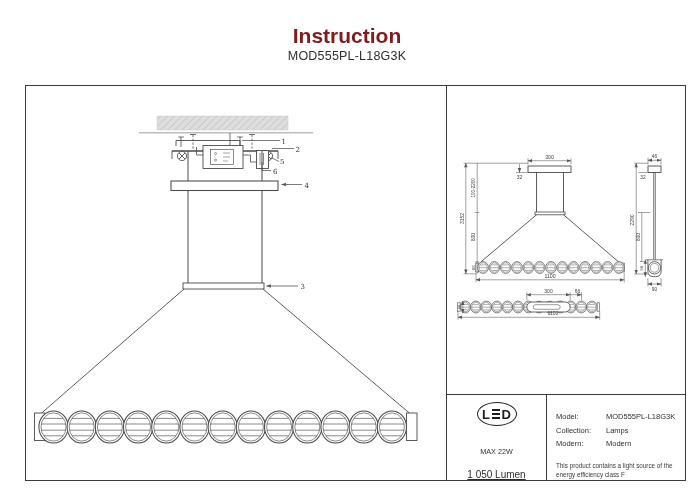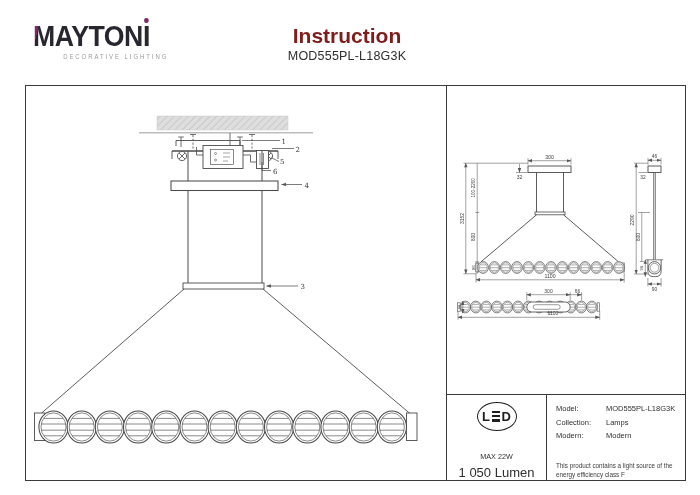--- a/index.html
+++ b/index.html
@@ -27,38 +27,34 @@
   .callout{font-family:"DejaVu Serif",serif;font-size:7px;fill:#333;}
   
   #infotable{position:absolute;left:447px;top:396px;width:238px;height:84px;display:flex;}
   #led-cell{width:99px;display:flex;flex-direction:column;align-items:center;padding-top:6px;}
   #led-circle{width:38px;height:38px;border:1.7px solid #1f1f1f;border-radius:50%;
               display:flex;align-items:center;justify-content:center;gap:1px;}
   #led-circle .lt{font-size:13px;font-weight:700;color:#1f1f1f;line-height:1;}
   .led-e{display:inline-block;width:8.5px;height:10.5px;margin:0 .5px;
          background:linear-gradient(#1f1f1f 0 2.3px,transparent 2.3px 4.1px,#1f1f1f 4.1px 6.4px,transparent 6.4px 8.2px,#1f1f1f 8.2px 10.5px);}
   #led-cell .pw{margin-top:21px;font-size:7.2px;color:#2e2e2e;}
-  #led-cell .lm{margin-top:4px;font-size:13px;color:#2e2e2e;}
-  #spec-cell{flex:1;padding:8px 0 0 10px;position:relative;}
+  #led-cell .lm{margin-top:13px;font-size:10px;color:#2e2e2e;text-decoration:underline;}
+  #spec-cell{flex:1;padding:16px 0 0 10px;position:relative;}
   .spec-row{display:flex;margin-bottom:4.5px;}
   .spec-row .lab{width:50px;font-size:7.5px;color:#2e2e2e;flex:none;}
   .spec-row .val{font-size:7.5px;color:#2e2e2e;}
   #pendant-row{position:absolute;left:10px;top:42px;width:120px;}
   #pendant-row .plabel{position:absolute;left:36px;top:8px;font-size:7.5px;color:#2e2e2e;}
   #note{position:absolute;left:10px;top:66px;width:124px;font-size:6.3px;line-height:1.35;color:#3a3a3a;}
 </style>
 </head>
 <body>
 
 <div id="page">
 
-  <div id="logo">
-    <div class="word"><span class="m">M</span><span>AYTON</span><span class="iwrap"><span>I</span><span class="idot"></span></span></div>
-    <div class="tagline">DECORATIVE LIGHTING</div>
-  </div>
   <div id="titleblock">
     <div class="t1">Instruction</div>
     <div class="t2">MOD555PL-L18G3K</div>
   </div>
 
   <svg id="draw" width="700" height="495" viewBox="0 0 700 495">
     <defs>
       <pattern id="hatch" width="5" height="5" patternUnits="userSpaceOnUse" patternTransform="rotate(45)">
         <rect width="5" height="5" fill="#dedede"></rect>
         <line x1="0" y1="0" x2="0" y2="5" stroke="#c0c0c0" stroke-width="1.4"></line>

